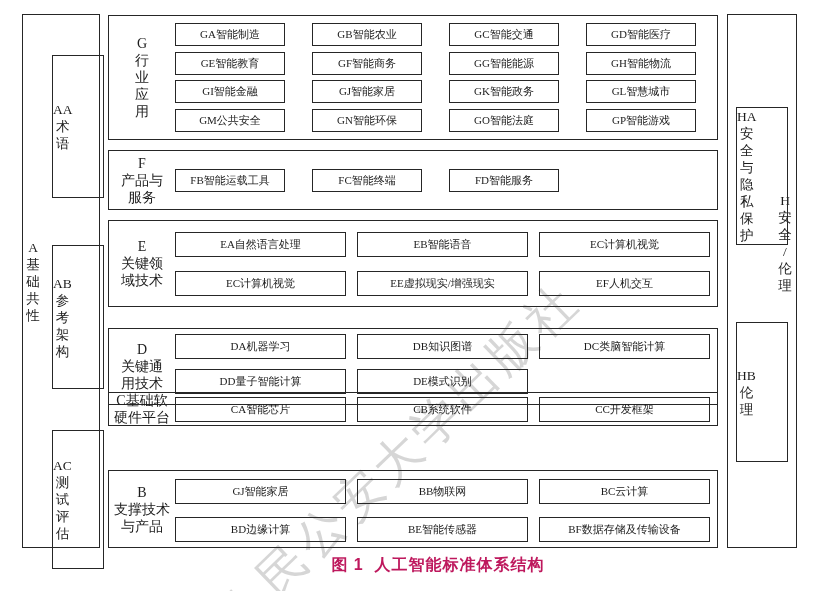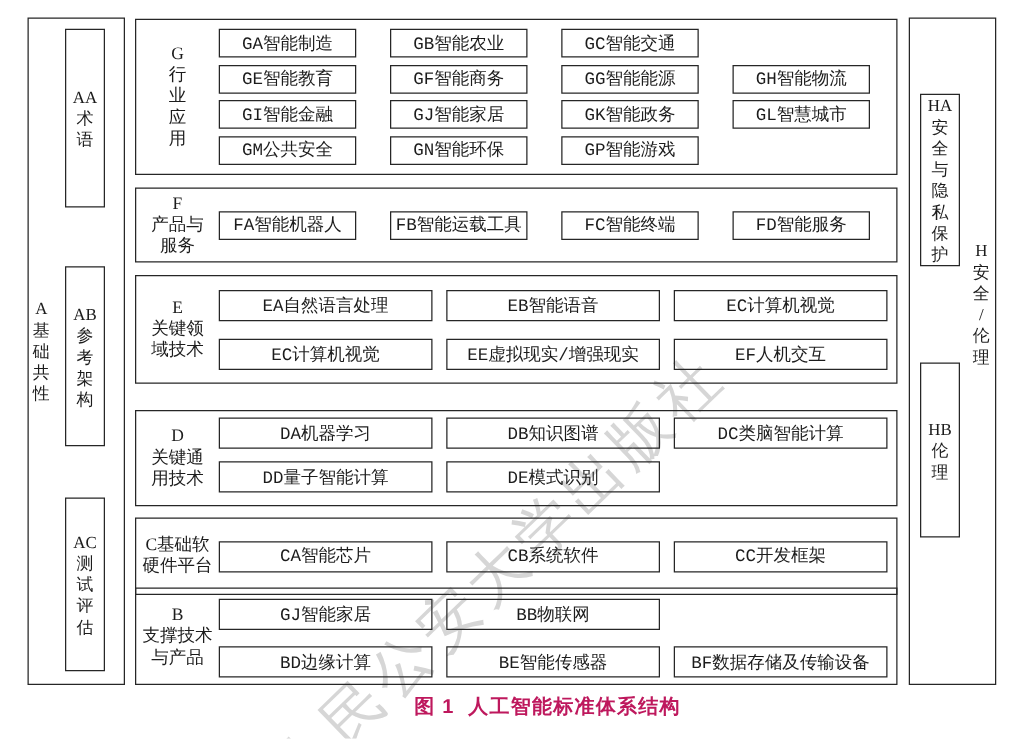--- a/index.html
+++ b/index.html
@@ -23,52 +23,52 @@
   .panel { position:absolute; top:14px; height:534px; }
   .panel-a { left:22px;  width:78px; }
   .panel-h { left:727px; width:70px; }
   .vlabel {
     white-space:pre-line; text-align:center; line-height:17px; font-size:13.5px;
   }
   .panel-side-label { position:absolute; width:16px; }
   .panel-a .panel-side-label { left:2px; top:50%; transform:translateY(-50%); }
   .panel-h .panel-side-label { right:3px; top:228px; transform:translateY(-50%); }
   .vbox {
-    position:absolute; width:32px; display:flex; align-items:center; justify-content:center;
+    position:absolute; width:52px; display:flex; align-items:center; justify-content:flex-start;margin-top:32px;
   }
   .vbox-aa { left:29px; top:8px;   height:143px; }
   .vbox-ab { left:29px; top:198px; height:144px; }
   .vbox-ac { left:29px; top:383px; height:139px; }
   .vbox-ha { left:8px;  top:60px;  height:138px; }
   .vbox-hb { left:8px;  top:275px; height:140px; }
   
   .mrow { position:absolute; left:108px; width:610px; display:flex; }
   .mrow-g { top:15px;  height:125px; }
   .mrow-f { top:150px; height:60px; }
   .mrow-e { top:220px; height:87px; }
   .mrow-d { top:328px; height:77px; }
-  .mrow-c { top:414px; height:62px; }
+  .mrow-c { top:392px; height:34px; }
   .mrow-b { top:470px; height:78px; }
   .mlabel {
     width:66px; display:flex; align-items:center; justify-content:center;
     text-align:center; white-space:pre-line; font-size:14px; line-height:17px;
   }
   .mcells { flex:1; display:flex; flex-direction:column; justify-content:space-between; }
   .mcells-g { padding:7px 0; }
   .mcells-f { justify-content:center; }
   .mcells-e { padding:11px 0 10px; }
   .mcells-d { padding:5px 0 10px; }
   .mcells-c { justify-content:center; }
   .mcells-b { padding:8px 0 5px; }
   .crow { display:flex; }
   .gap27 { gap:27px; }
   .gap11 { gap:11px; }
   .cell {
     display:flex; align-items:center; justify-content:center;
-    font-size:14px; white-space:nowrap;font-family:Liberation Mono, monospace;
+    font-size:11px; white-space:nowrap;
   }
   .w110 { width:110px; height:23px; }
   .w171 { width:171px; height:25px; }
   
   .caption {
     position:absolute; left:60px; right:0; top:555px; text-align:center;
     font-family:"Liberation Sans","DejaVu Sans",sans-serif;
     font-weight:bold; font-size:16px; letter-spacing:1px; white-space:pre;
     color:#be185d;
   }
@@ -137,48 +137,49 @@
       <div class="mlabel">G
 行
 业
 应
 用</div>
       <div class="mcells mcells-g">
         <div class="crow gap27">
           <div class="cell w110">GA智能制造</div>
           <div class="cell w110">GB智能农业</div>
           <div class="cell w110">GC智能交通</div>
+          <div class="cell w110">GD智能医疗</div>
         </div>
         <div class="crow gap27">
           <div class="cell w110">GE智能教育</div>
           <div class="cell w110">GF智能商务</div>
           <div class="cell w110">GG智能能源</div>
           <div class="cell w110">GH智能物流</div>
         </div>
         <div class="crow gap27">
           <div class="cell w110">GI智能金融</div>
           <div class="cell w110">GJ智能家居</div>
           <div class="cell w110">GK智能政务</div>
           <div class="cell w110">GL智慧城市</div>
         </div>
         <div class="crow gap27">
           <div class="cell w110">GM公共安全</div>
           <div class="cell w110">GN智能环保</div>
+          <div class="cell w110">GO智能法庭</div>
           <div class="cell w110">GP智能游戏</div>
         </div>
       </div>
     </div>
 
     <div class="mrow mrow-f">
       <div class="mlabel">F
 产品与
 服务</div>
       <div class="mcells mcells-f">
         <div class="crow gap27">
-          <div class="cell w110">FA智能机器人</div>
           <div class="cell w110">FB智能运载工具</div>
           <div class="cell w110">FC智能终端</div>
           <div class="cell w110">FD智能服务</div>
         </div>
       </div>
     </div>
 
     <div class="mrow mrow-e">
       <div class="mlabel">E
 关键领
@@ -227,20 +228,21 @@
     </div>
 
     <div class="mrow mrow-b">
       <div class="mlabel">B
 支撑技术
 与产品</div>
       <div class="mcells mcells-b">
         <div class="crow gap11">
           <div class="cell w171">GJ智能家居</div>
           <div class="cell w171">BB物联网</div>
+          <div class="cell w171">BC云计算</div>
         </div>
         <div class="crow gap11">
           <div class="cell w171">BD边缘计算</div>
           <div class="cell w171">BE智能传感器</div>
           <div class="cell w171">BF数据存储及传输设备</div>
         </div>
       </div>
     </div>
 
     <div class="caption">图 1  人工智能标准体系结构</div>

